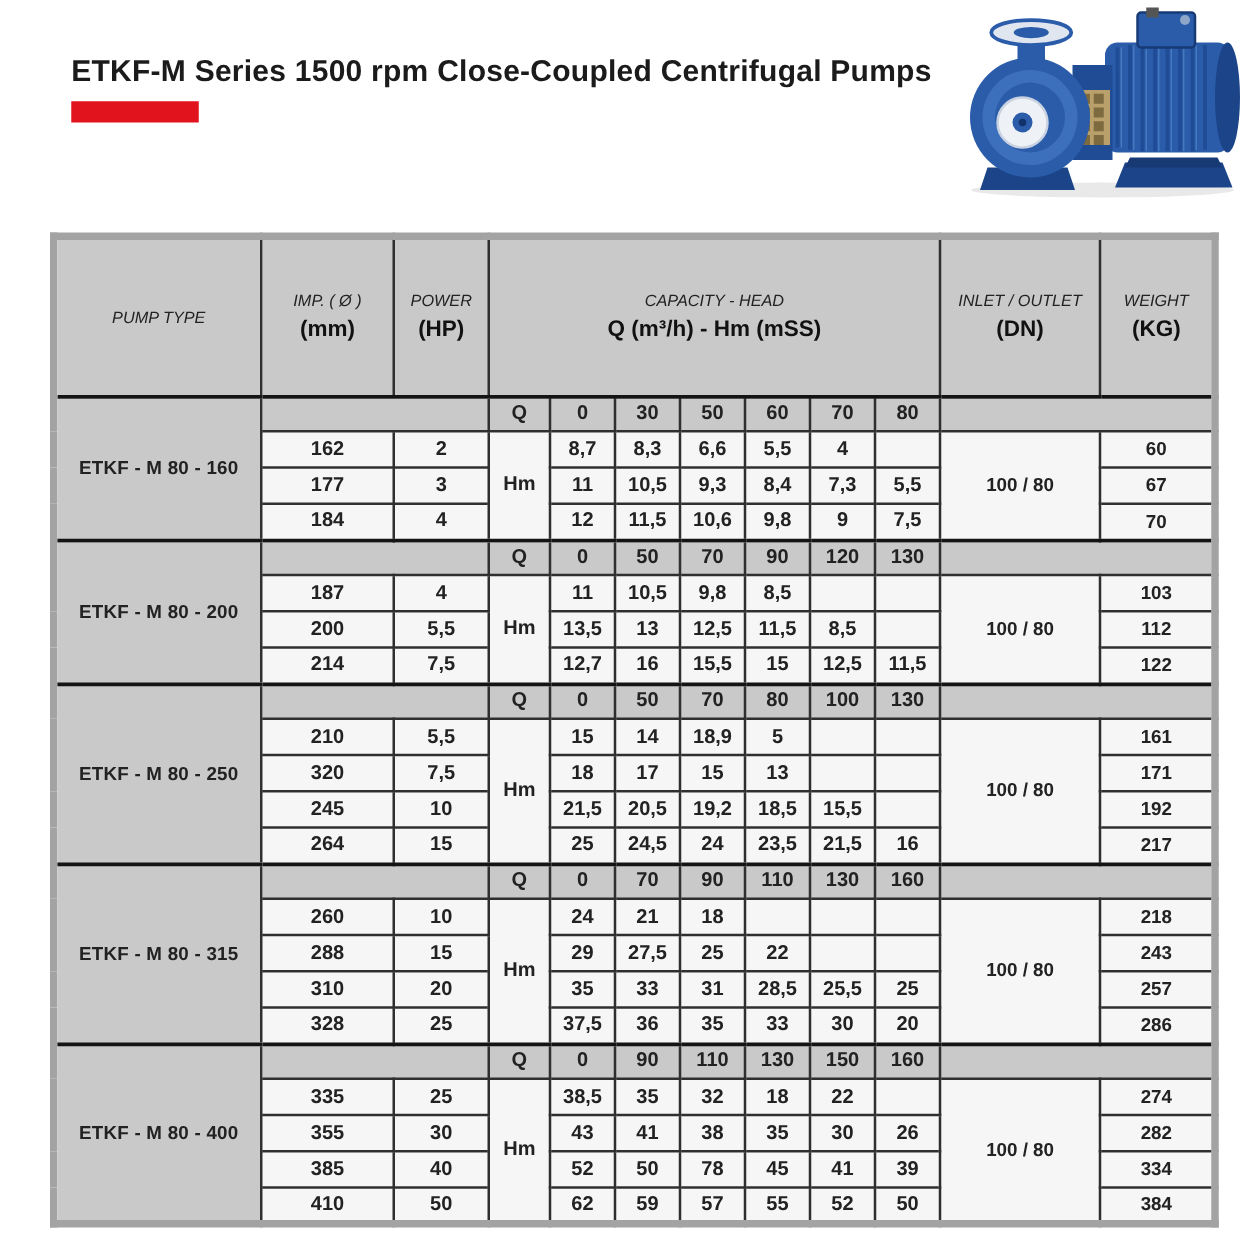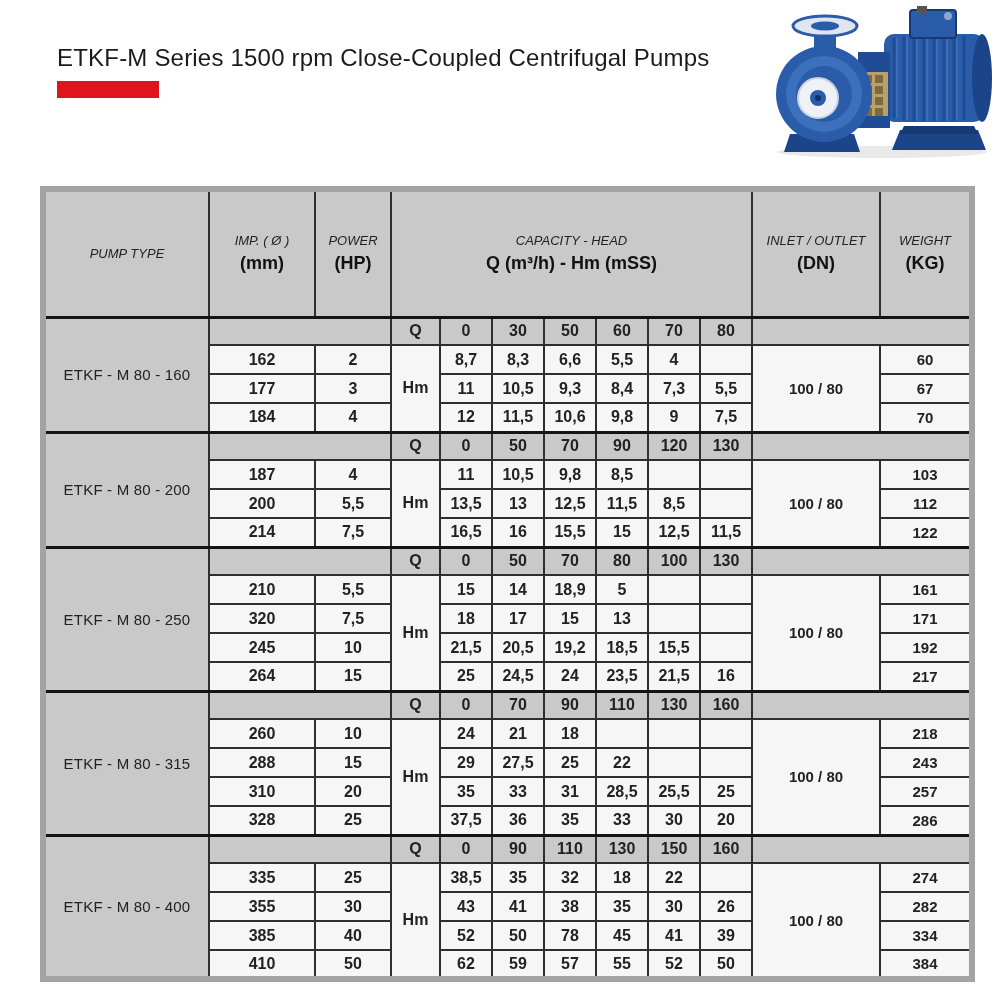--- a/index.html
+++ b/index.html
@@ -10,21 +10,21 @@
     width: 1008px;
     height: 1000px;
     background: #ffffff;
     overflow: hidden;
   }
   .page-title {
     position: absolute;
     left: 57px;
     top: 44px;
     font-size: 24px;
-    font-weight: normal;
+    font-weight: bold;
     color: #1b1b1b;
     letter-spacing: 0.2px;
     white-space: nowrap;
   }
   .red-bar {
     position: absolute;
     left: 57px;
     top: 81px;
     width: 102px;
     height: 17px;
@@ -66,21 +66,21 @@
     font-weight: bold;
     color: #222;
     height: 29px;
   }
   tr.q-row td { height: 28px; }
   tr.group-start td { border-top: 3px solid #141414; }
   td.gray { background: #c9c9c9; }
   td.pump-type-cell {
     background: #c9c9c9;
     font-size: 15px;
-    font-weight: normal;
+    font-weight: bold;
     letter-spacing: 0.2px;
   }
   td.q-label, td.hm-label { font-weight: bold; font-size: 16px; }
   td.inlet-cell, td.weight-cell { font-size: 15px; }
 </style>
 </head>
 <body>
 
 <div class="page">
 
@@ -275,21 +275,21 @@
           <td>13</td>
           <td>12,5</td>
           <td>11,5</td>
           <td>8,5</td>
           <td></td>
           <td class="weight-cell">112</td>
         </tr>
         <tr>
           <td>214</td>
           <td>7,5</td>
-          <td>16,5</td>
+          <td>12,7</td>
           <td>16</td>
           <td>15,5</td>
           <td>15</td>
           <td>12,5</td>
           <td>11,5</td>
           <td class="weight-cell">122</td>
         </tr>
         <tr class="group-start q-row">
           <td rowspan="5" class="pump-type-cell">ETKF - M 80 - 250</td>
           <td colspan="2" class="gray"></td>

